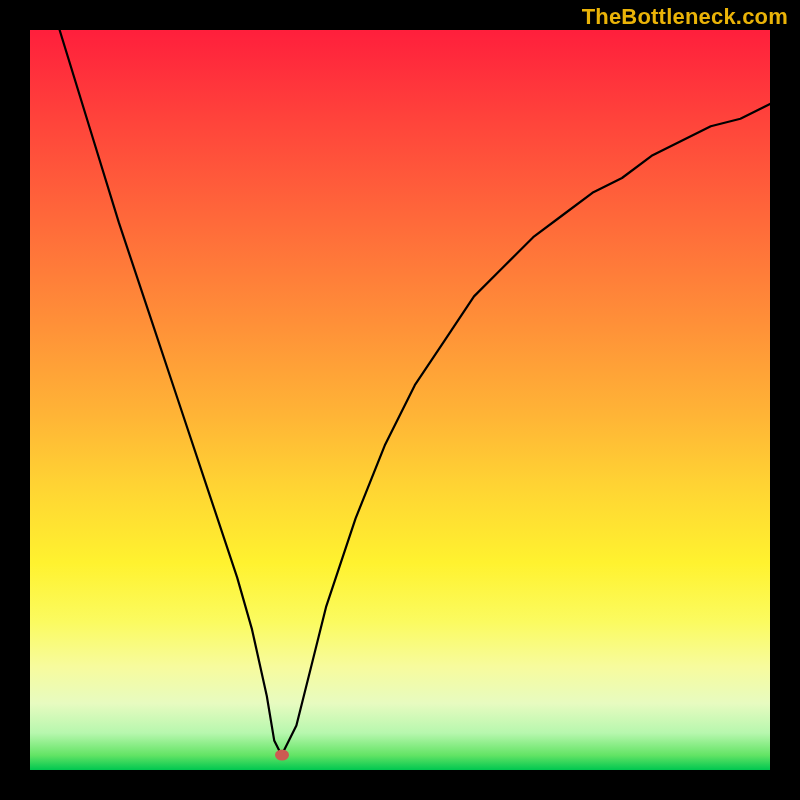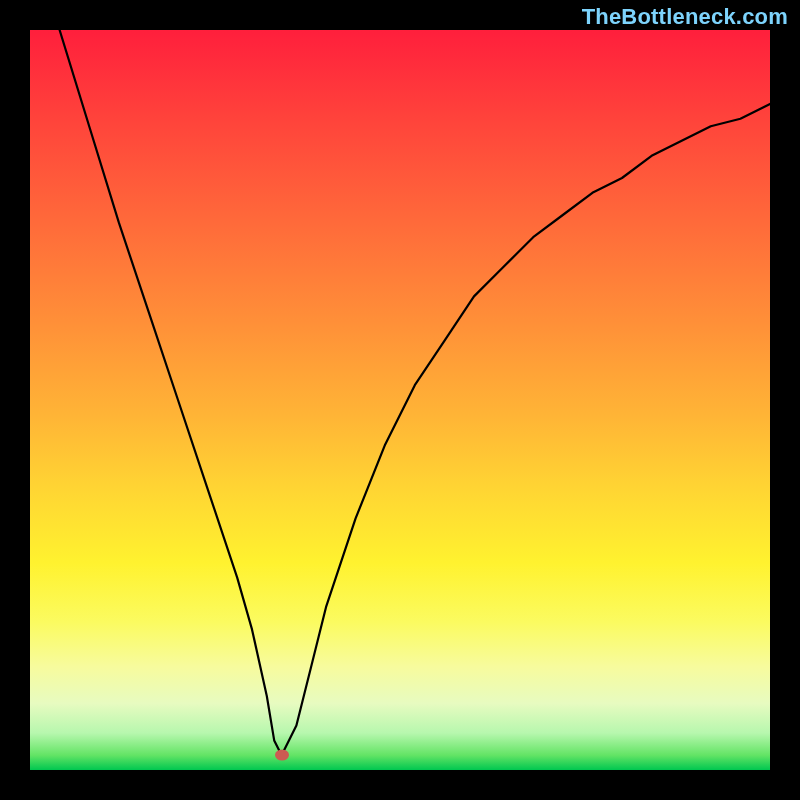--- a/index.html
+++ b/index.html
@@ -61,21 +61,21 @@
     border-radius: 50%;
     background: #cc5b52;
     transform: translate(-50%, -50%);
   }
   .watermark {
     position: absolute;
     top: 4px;
     right: 12px;
     font-size: 22px;
     font-weight: 600;
-    color: #7dd3fc;
+    color: #eab308;
     letter-spacing: 0.2px;
     user-select: none;
   }
 </style>
 </head>
 <body>
 
 <div class="frame">
   <div class="watermark">TheBottleneck.com</div>
   <div class="plot-area">

